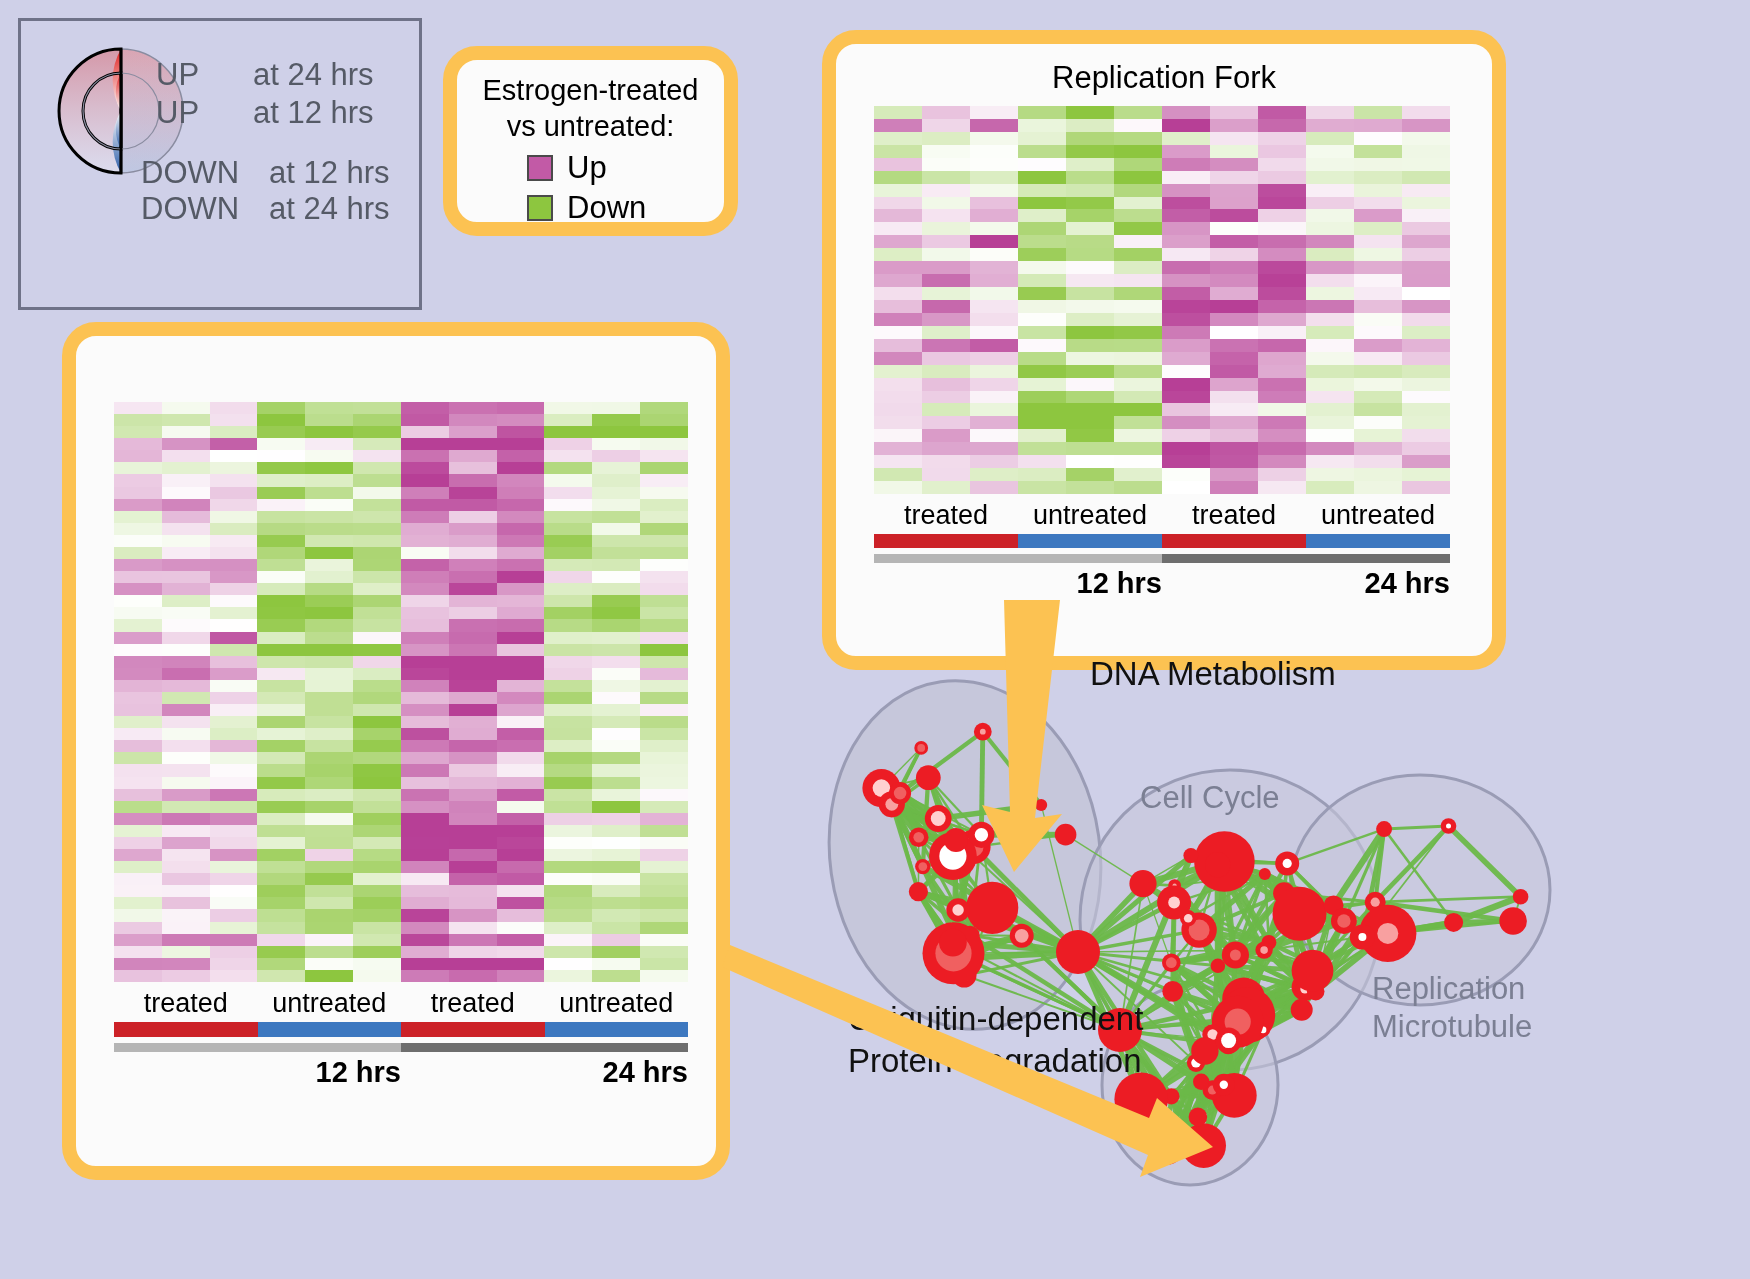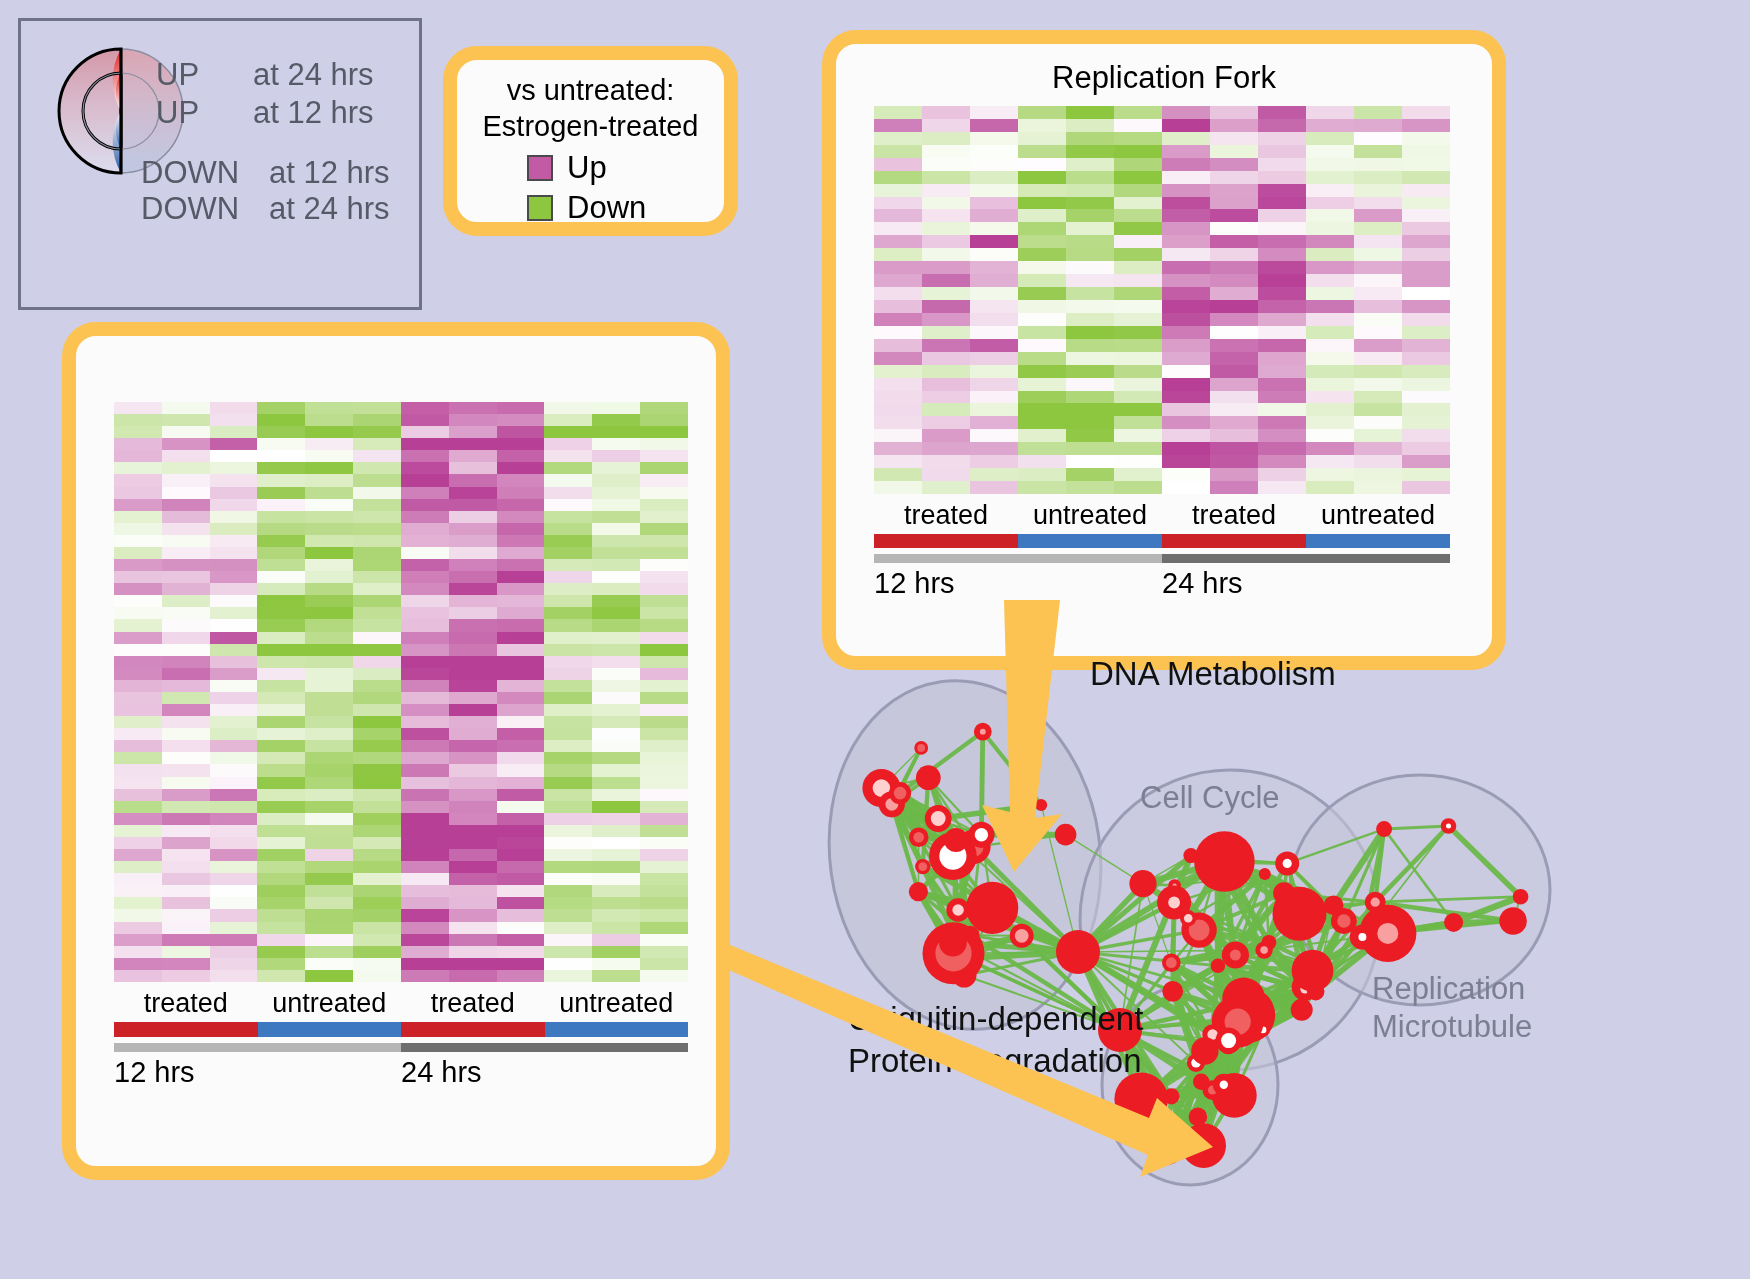--- a/index.html
+++ b/index.html
@@ -46,21 +46,21 @@
   
   .heat{position:absolute;display:grid;}
   .heat div{width:100%;height:100%;}
 
   
   .barrow{position:absolute;display:flex;}
   .barrow div{height:100%;}
   .labelrow{position:absolute;display:flex;}
   .labelrow div{text-align:center;font-size:27px;color:#000;}
   .timerow{position:absolute;display:flex;}
-  .timerow div{text-align:left;font-size:29px;color:#000;}
+  .timerow div{text-align:right;font-size:29px;color:#000;font-weight:bold;}
 
   
   #network{position:absolute;left:760px;top:600px;width:990px;height:679px;}
   .netlabel{position:absolute;white-space:nowrap;}
   #lab-dna{left:330px;top:55px;font-size:33px;color:#111;}
   #lab-cc{left:380px;top:180px;font-size:31px;color:#7b7f93;}
   #lab-mt{left:612px;top:370px;font-size:31px;color:#7b7f93;line-height:38px;}
   #lab-ub{left:88px;top:398px;font-size:33px;color:#111;line-height:42px;}
 </style>
 </head>
@@ -114,22 +114,22 @@
     <div class="key-row" style="left:120px;top:134px;">DOWN</div>
     <div class="key-lab" style="left:248px;top:134px;">at 12 hrs</div>
 
     <div class="key-row" style="left:120px;top:170px;">DOWN</div>
     <div class="key-lab" style="left:248px;top:170px;">at 24 hrs</div>
 
   </div>
 
   <div id="legend-panel" class="opanel">
     <div id="legend-title">
+      <div>Estrogen-treated</div>
       <div>vs untreated:</div>
-      <div>Estrogen-treated</div>
     </div>
     <div class="legend-item" style="top:92px;">
       <span class="sw" style="background:#c25aa6"></span>
       <span class="txt">Up</span>
     </div>
     <div class="legend-item" style="top:132px;">
       <span class="sw" style="background:#8dc63f"></span>
       <span class="txt">Down</span>
     </div>
   </div>

